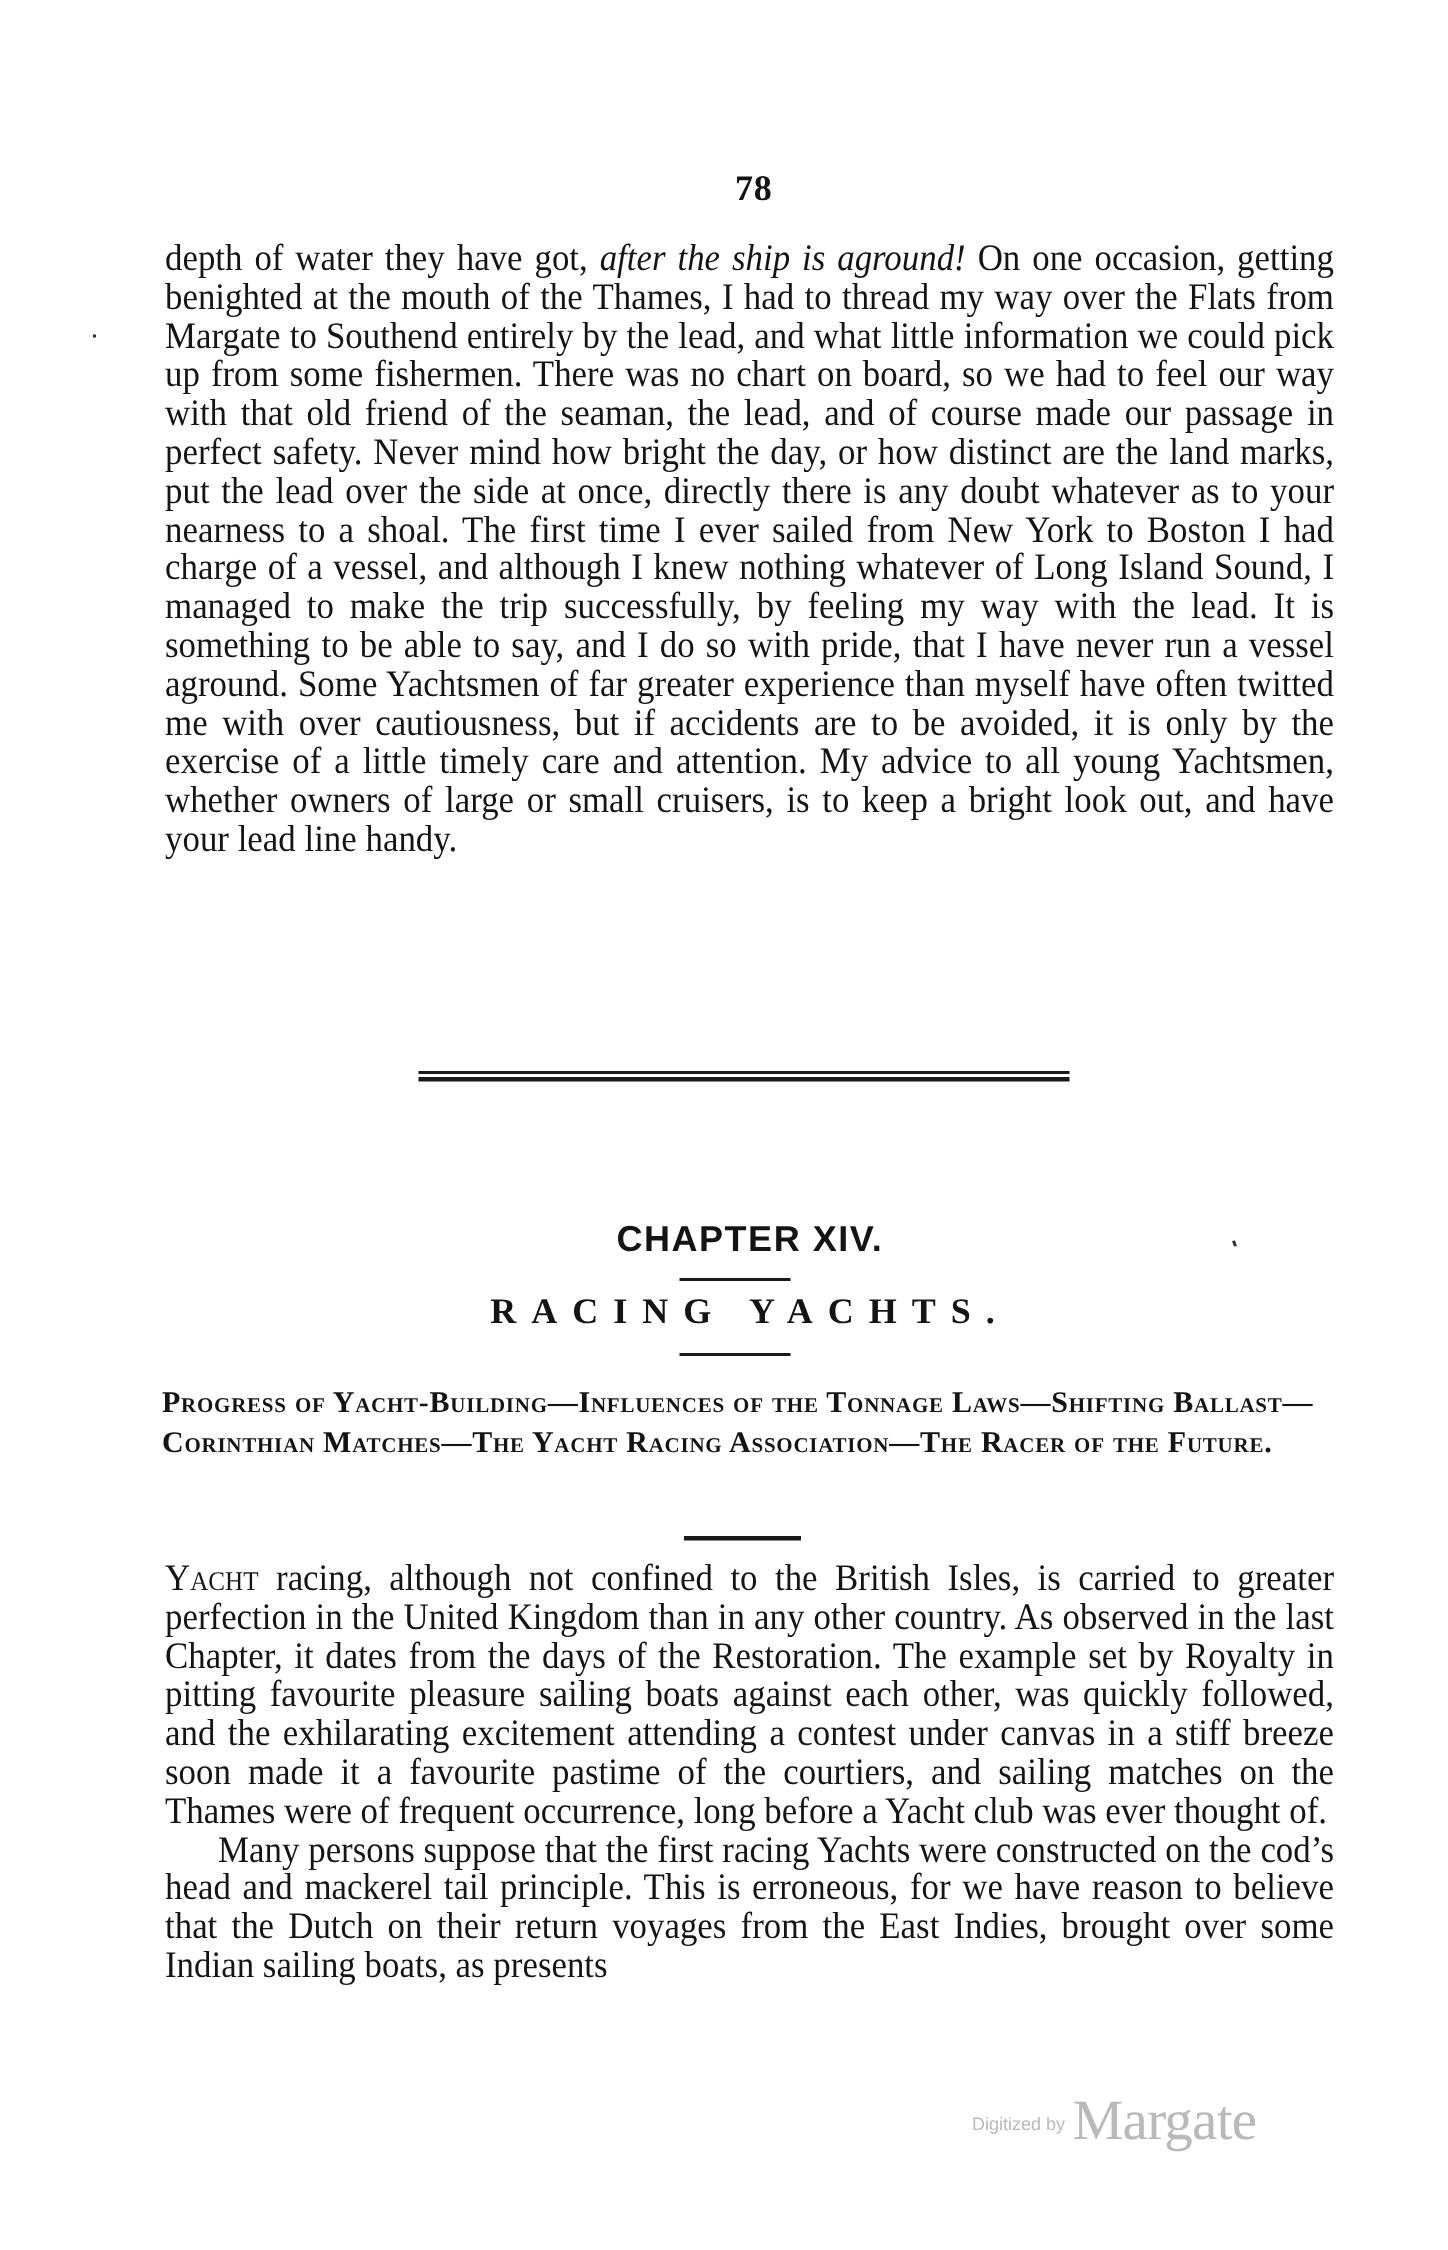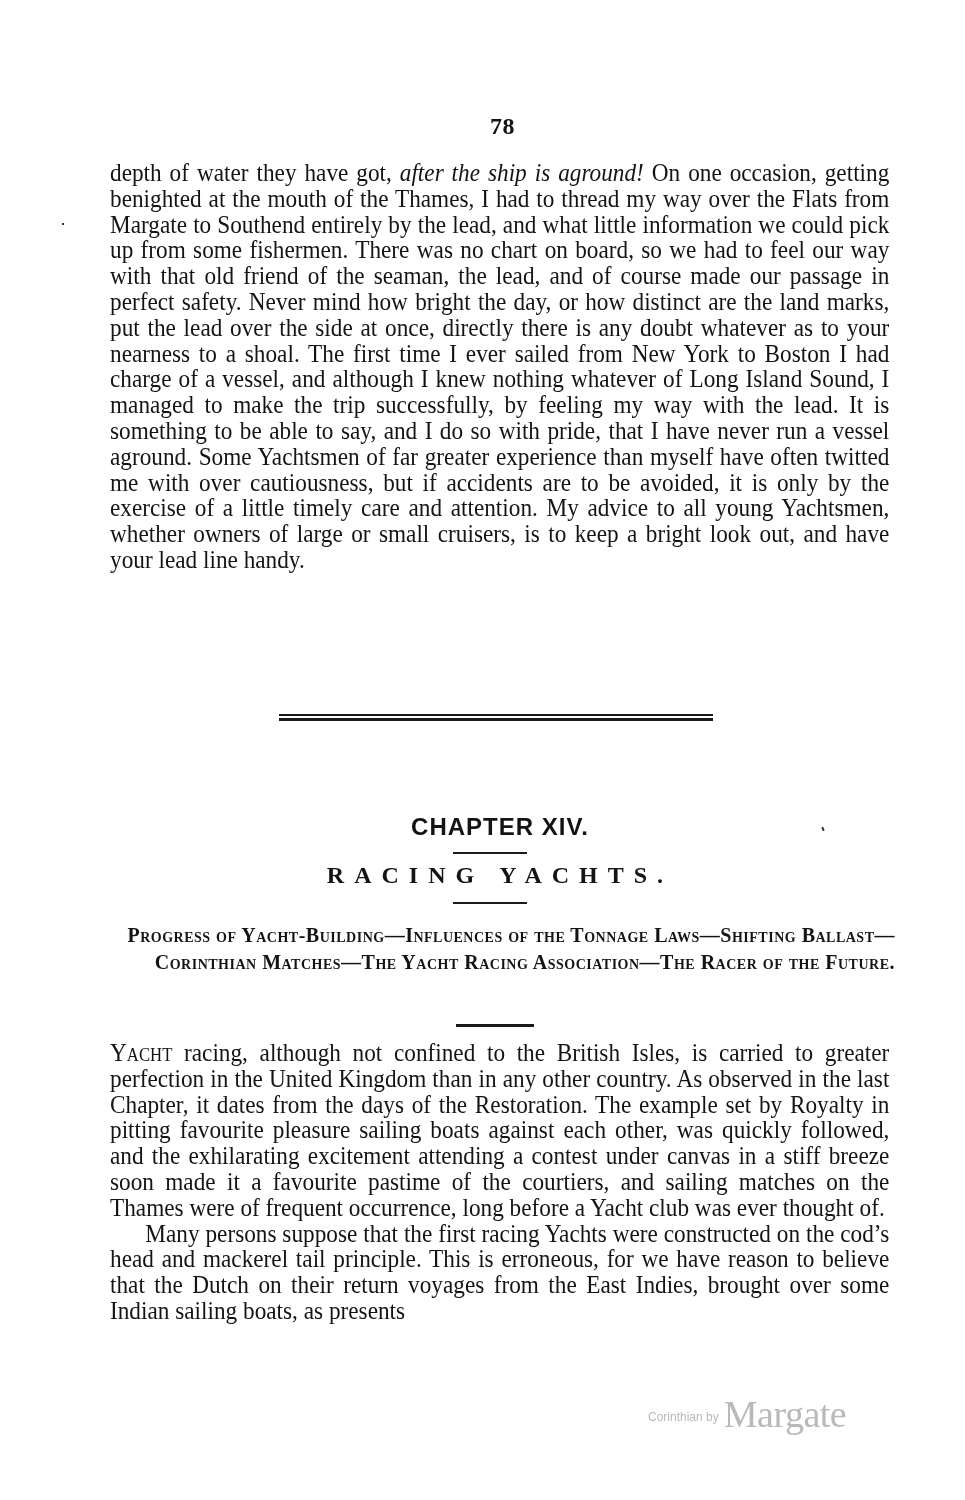--- a/index.html
+++ b/index.html
@@ -99,21 +99,21 @@
     font-family: "Liberation Serif", serif;
     font-weight: bold;
     font-size: 24px;
     letter-spacing: 10px;
   }
   .synopsis {
     position: absolute;
     top: 922px;
     left: 108px;
     width: 787px;
-    text-align: right;
+    text-align: left;
     font-family: "Liberation Serif", serif;
     font-weight: bold;
     font-size: 20px;
     line-height: 27px;
     font-variant: small-caps;
     letter-spacing: 0.5px;
   }
   .block-b { top: 1040px; }
   .stray-mark {
     position: absolute;
@@ -171,15 +171,15 @@
 <div class="prose block-b">
   <p>
     <span style="font-variant: small-caps;">Yacht</span><span> racing, although not confined to the British Isles, is carried to greater perfection in the United Kingdom than in any other country. As observed in the last Chapter, it dates from the days of the Restoration. The example set by Royalty in pitting favourite pleasure sailing boats against each other, was quickly followed, and the exhilarating excitement attending a contest under canvas in a stiff breeze soon made it a favourite pastime of the courtiers, and sailing matches on the Thames were of frequent occurrence, long before a Yacht club was ever thought of.</span>
   </p>
   <p class="indent">
     <span>Many persons suppose that the first racing Yachts were constructed on the cod’s head and mackerel tail principle. This is erroneous, for we have reason to believe that the Dutch on their return voyages from the East Indies, brought over some Indian sailing boats, as presents</span>
   </p>
 </div>
 
 <div class="watermark">
-  <span class="small">Corinthian by</span>
+  <span class="small">Digitized by</span>
   <span class="big">Margate</span>
 </div>
 
 </body></html>

